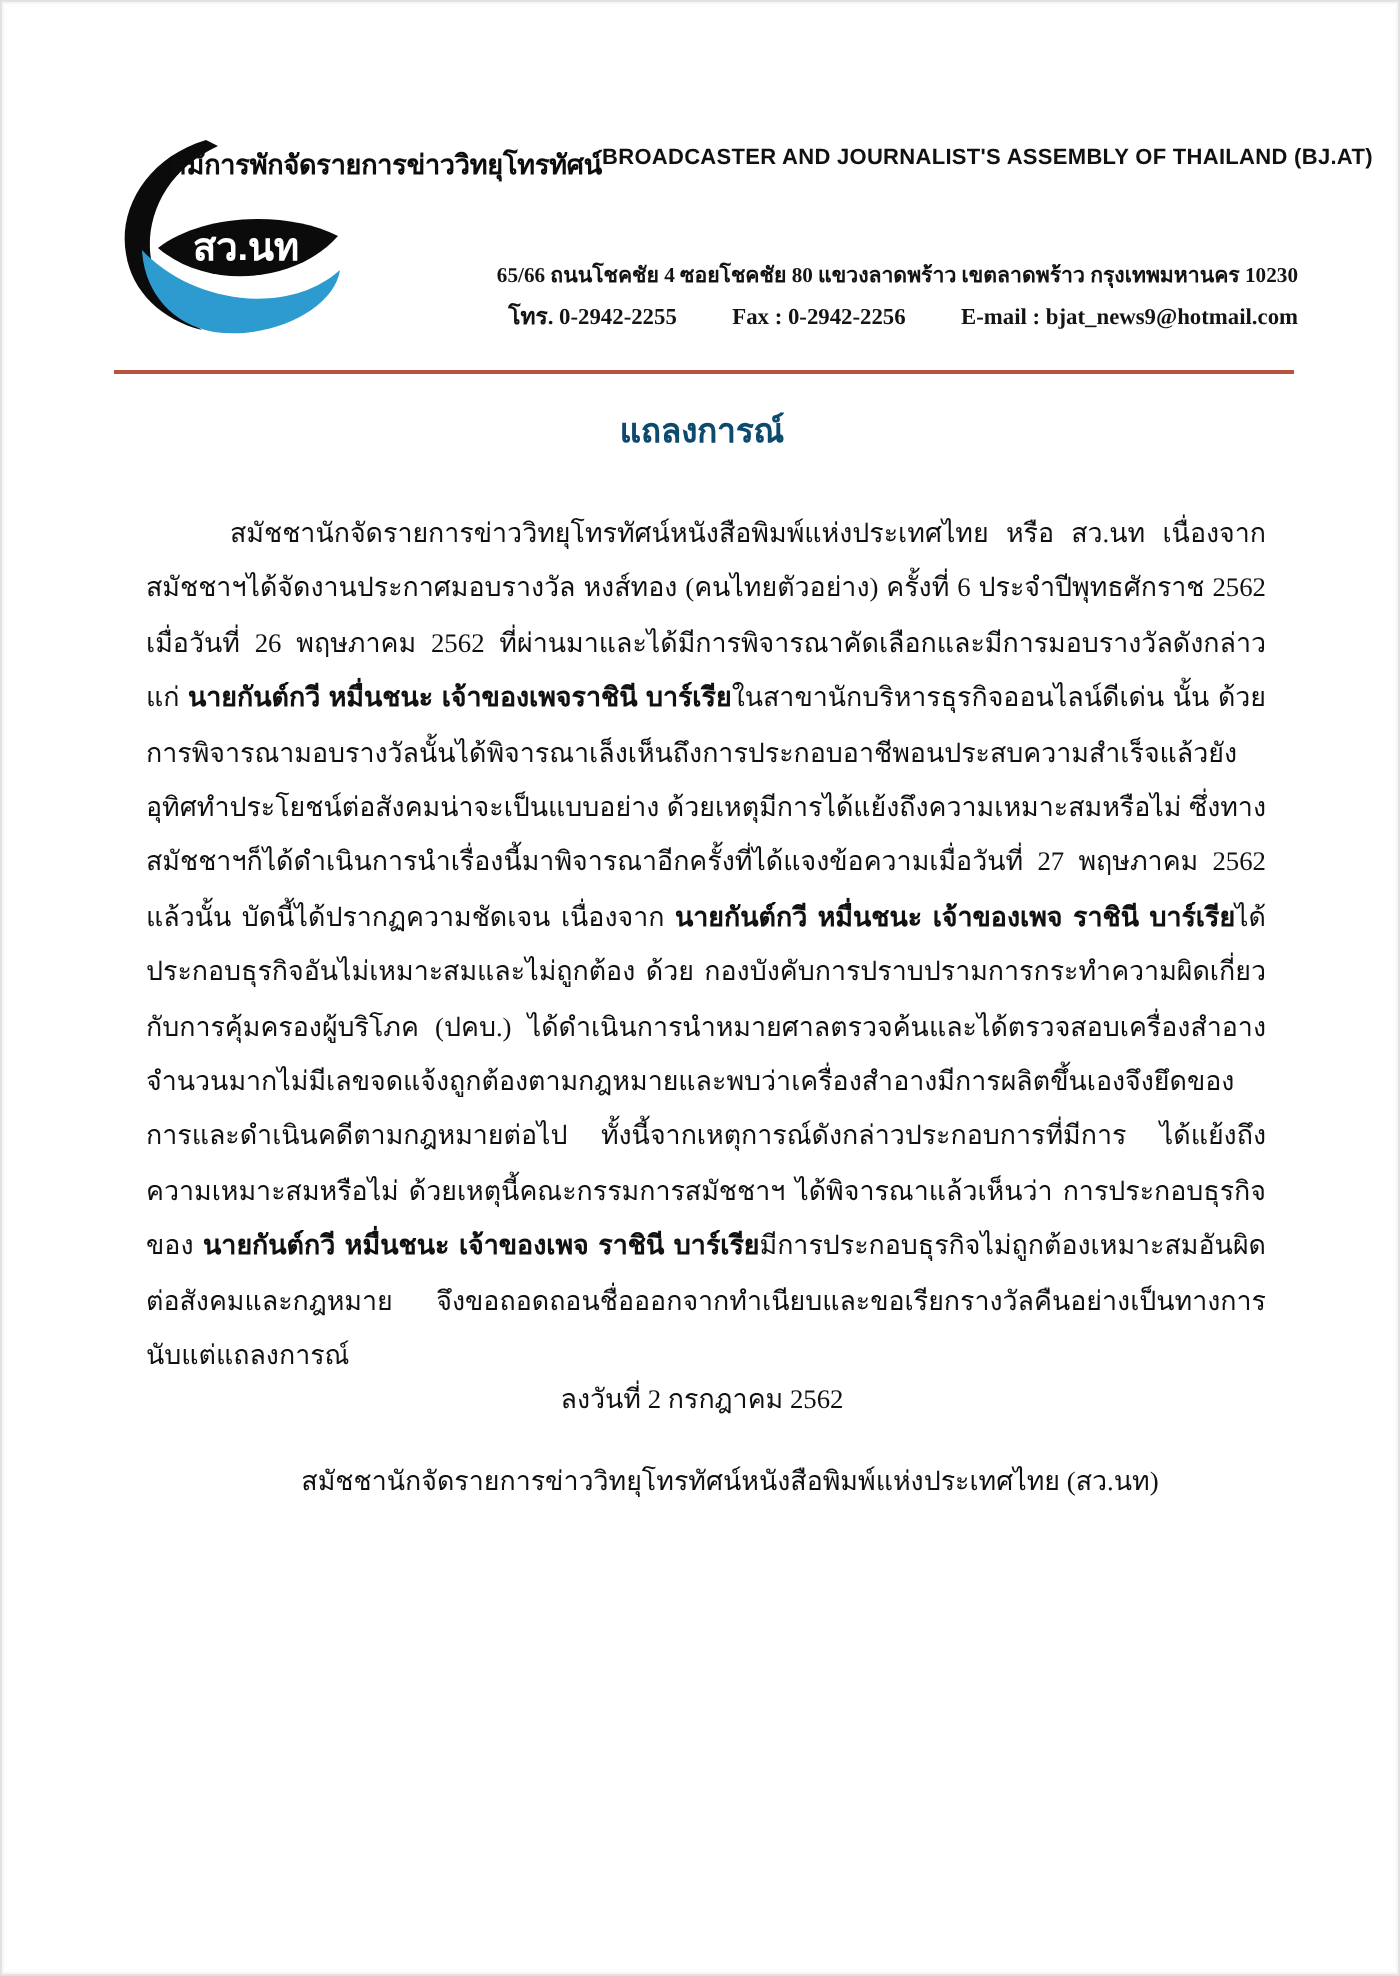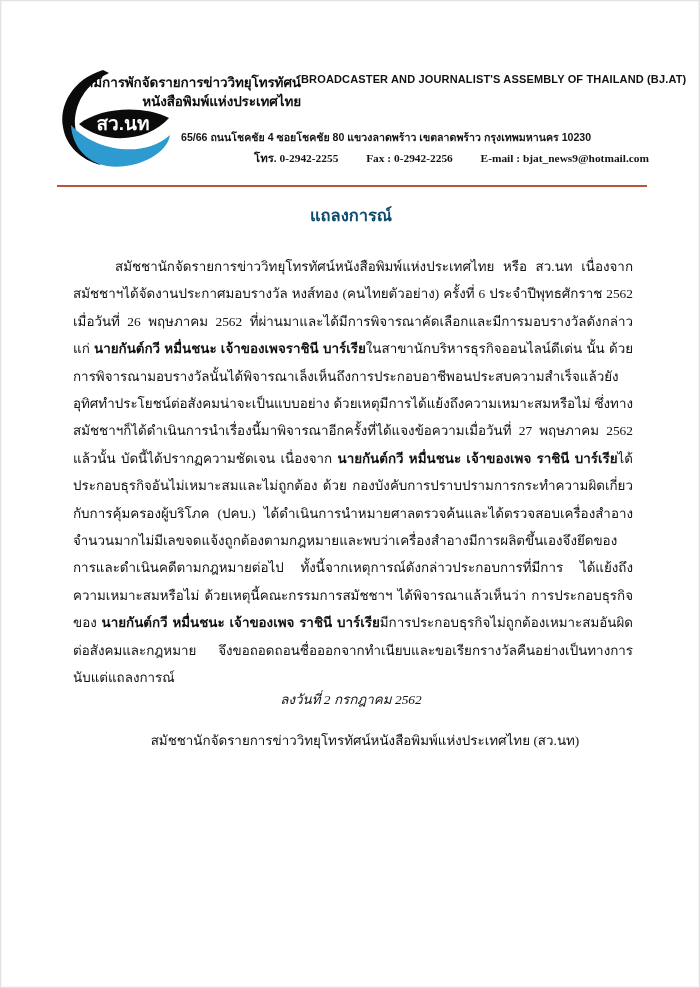--- a/index.html
+++ b/index.html
@@ -85,22 +85,22 @@
     text-align: right;
     white-space: nowrap;
   }
 
   
   .th-addr {
     position: absolute;
     left: 180px;
     top: 66px;
     width: 468px;
-    text-align: left;
-    font-family: Liberation Sans, sans-serif;
+    text-align: right;
+    font-family: Liberation Serif, serif;
     font-weight: bold;
     font-size: 10.6px;
     color: #141414;
     white-space: nowrap;
   }
   .contact {
     position: absolute;
     left: 180px;
     top: 86px;
     width: 468px;
@@ -155,21 +155,20 @@
 
   .sign-date {
     position: absolute;
     left: 0;
     top: 688px;
     width: 700px;
     text-align: center;
     font-family: "Liberation Serif", "DejaVu Serif", serif;
     font-size: 13.4px;
     color: #111111;
-    font-style: italic;
   }
   .sign-org {
     position: absolute;
     left: 14px;
     top: 729px;
     width: 700px;
     text-align: center;
     font-family: "Liberation Serif", "DejaVu Serif", serif;
     font-size: 13.4px;
     color: #111111;
@@ -189,21 +188,20 @@
 
         <path d="M14 58 C 38 84, 86 92, 113 68 C 110 88, 78 103, 50 99 C 28 95, 15 78, 14 58 Z" fill="#2e9bd0"></path>
 
         <path d="M22 57 C 44 40, 86 38, 112 51 C 92 74, 48 79, 22 57 Z" fill="#0b0b0b"></path>
         <text x="66" y="63" fill="#ffffff" font-family="Liberation Sans, DejaVu Sans, sans-serif" font-size="19" font-weight="bold" text-anchor="middle">สว.นท</text>
       </svg>
     </div>
 
     <div class="org-thai">
       <span>สมัการพักจัดรายการข่าววิทยุโทรทัศน์</span>
-      <span class="l2">หนังสือพิมพ์แห่งประเทศไทย</span>
     </div>
 
     <div class="en-block">
       <div class="en-name">BROADCASTER AND JOURNALIST'S ASSEMBLY OF THAILAND (BJ.AT)</div>
     </div>
 
     <div class="th-addr">65/66 ถนนโชคชัย 4 ซอยโชคชัย 80 แขวงลาดพร้าว เขตลาดพร้าว กรุงเทพมหานคร 10230</div>
 
     <div class="contact">
       <span class="seg">โทร. 0-2942-2255</span>

